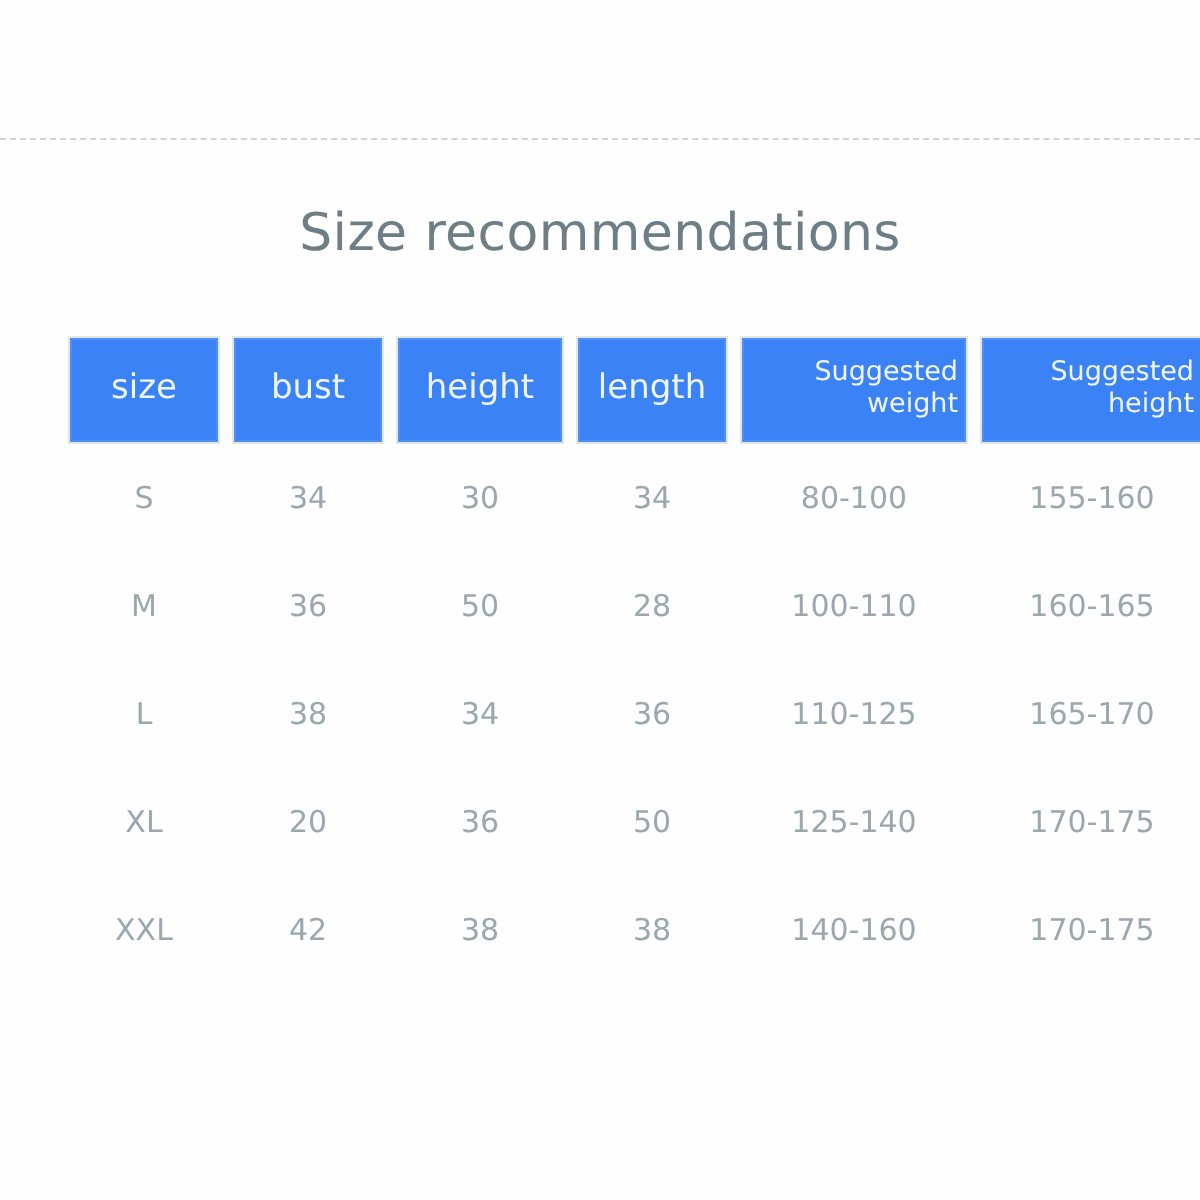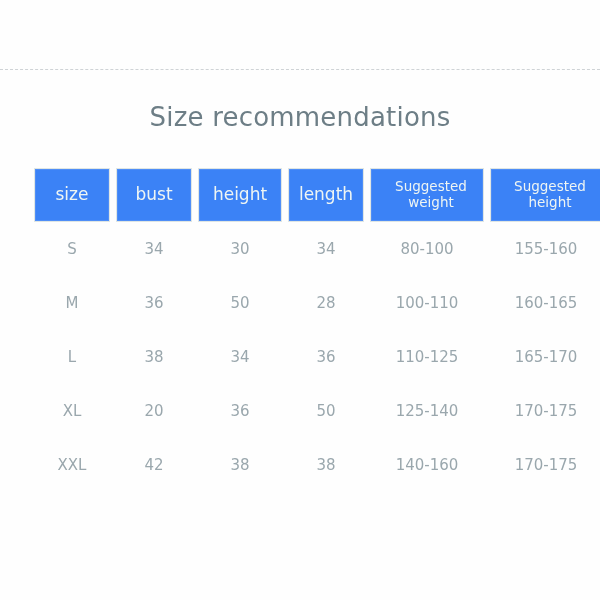--- a/index.html
+++ b/index.html
@@ -65,21 +65,21 @@
     padding: 2px 4px;
     vertical-align: middle;
     text-align: center;
     border: 1px solid #dfe6e4;
     box-shadow: inset 0 0 0 1px rgba(255,255,255,0.10);
     line-height: 1.15;
   }
 
   .size-table th.narrow-head {
     font-size: 13.5px;
-    text-align: center;
+    text-align: right;
     padding-left: 12px;
   }
 
   .size-table td {
     height: 54px;
     text-align: center;
     vertical-align: middle;
     font-size: 15px;
     color: #9aa7ad;
     font-weight: 400;

